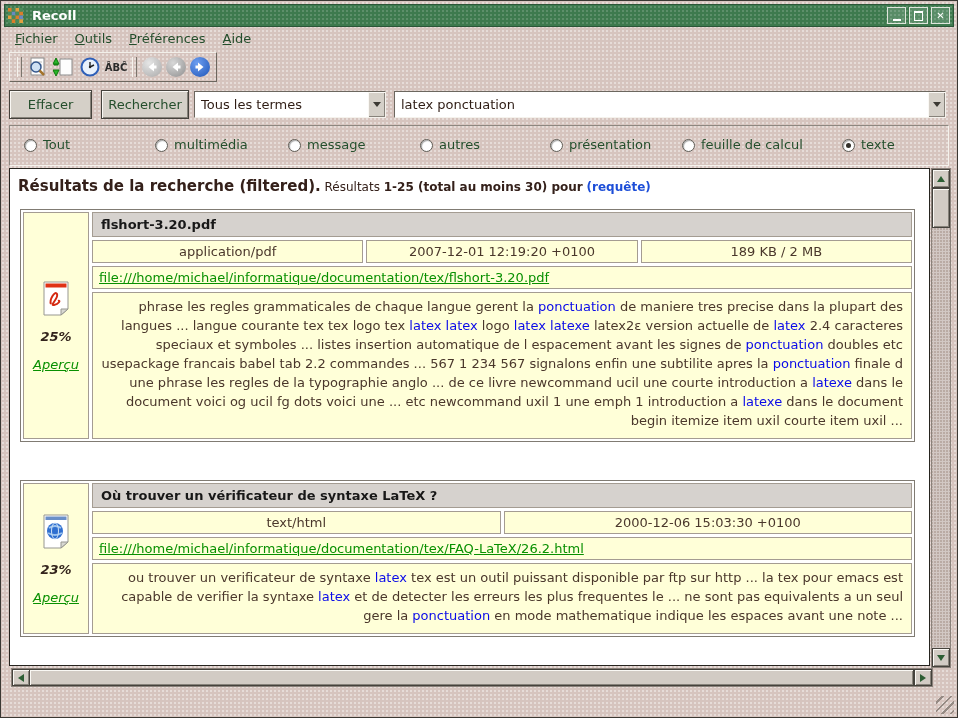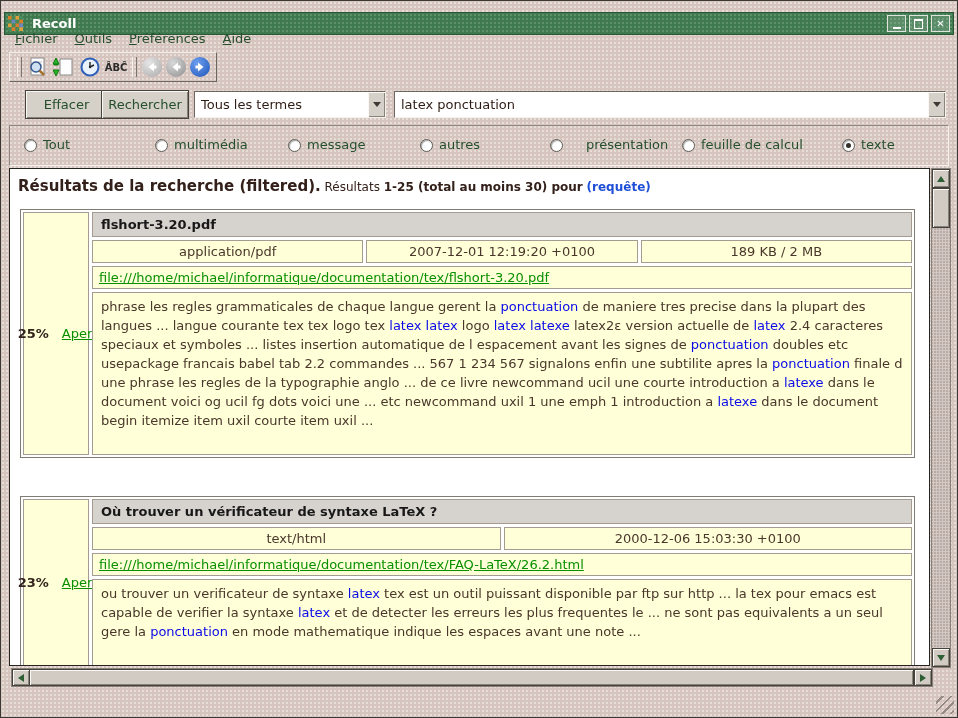--- a/index.html
+++ b/index.html
@@ -2,21 +2,21 @@
 <html><head>
 <meta charset="utf-8">
 <style>
   html,body{margin:0;padding:0;}
   body{width:958px;height:718px;font-family:"DejaVu Sans","Liberation Sans",sans-serif;overflow:hidden;}
   .window{position:relative;width:956px;height:716px;border:1px solid #3a3833;
     background-color:#d6c4be;
     background-image:radial-gradient(rgba(255,255,255,.40) 1px,transparent 1.3px);
     background-size:4px 4px;}
   
-  .titlebar{position:absolute;left:3px;top:11px;right:3px;height:21px;
+  .titlebar{position:absolute;left:3px;top:3px;right:3px;height:21px;
     background-color:#3e7a4e;
     background-image:radial-gradient(rgba(255,255,255,.16) 1px,transparent 1.3px);
     background-size:4px 4px;
     border:1px solid #2c5638;display:flex;align-items:center;}
   .app-icon{width:15px;height:15px;margin-left:3px;flex:none;}
   .title-text{color:#ffffff;font-weight:bold;font-size:13px;margin-left:9px;flex:1;}
   .winbtn{width:17px;height:15px;margin-right:3px;border:1px solid #dfe5dc;
     background:rgba(255,255,255,.14);display:flex;align-items:center;justify-content:center;flex:none;}
   .glyph-min{width:8px;height:2px;background:#fff;margin-top:8px;}
   .glyph-max{width:7px;height:7px;border:1px solid #fff;border-top-width:2px;}
@@ -55,28 +55,28 @@
   .radio.checked::after{content:"";position:absolute;left:3px;top:3px;width:5px;height:5px;border-radius:50%;background:#33302a;}
   
   .results{position:absolute;left:8px;top:167px;width:919px;height:496px;background:#ffffff;border:1px solid #26241f;overflow:hidden;font-size:13px;}
   .res-header{margin:8px 6px 0 8px;color:#34201a;font-size:12px;}
   .res-title{font-size:15px;font-weight:bold;color:#34201a;}
   .res-bold{font-weight:bold;}
   a.qlink{color:#1d4ed8;font-weight:bold;cursor:pointer;}
   a.glink{color:#089000;text-decoration:underline;cursor:pointer;}
   .rtable{display:flex;gap:3px;background:#fff;border:1px solid #807b73;padding:2px;margin:14px 14px 0 10px;}
   .rtable.second{margin-top:38px;}
-  .rleft{width:64px;flex:none;background:#ffffd8;border:1px solid #a49c92;display:flex;flex-direction:row;align-items:center;justify-content:center;gap:13px;}
+  .rleft{width:64px;flex:none;background:#ffffd8;border:1px solid #a49c92;display:flex;flex-direction:column;align-items:center;justify-content:center;gap:13px;font-style:italic;}
   .pct{font-weight:bold;color:#33241c;font-size:13px;}
   .rright{flex:1;display:flex;flex-direction:column;gap:3px;min-width:0;}
   .rhead{background:#d6d2ce;border:1px solid #a49c92;font-weight:bold;color:#181818;padding:4px 8px;}
   .rmeta{display:flex;gap:3px;}
   .rmeta .cell{flex:1;background:#ffffd8;border:1px solid #a49c92;text-align:center;padding:3px 0;color:#4a372b;}
   .rurl{background:#ffffd8;border:1px solid #a49c92;padding:3px 6px;white-space:nowrap;overflow:hidden;}
-  .rsnip{background:#ffffd8;border:1px solid #a49c92;padding:4px 8px 24px 8px;color:#4a372b;line-height:19px;}
+  .rsnip{background:#ffffd8;border:1px solid #a49c92;padding:4px 8px 8px 8px;color:#4a372b;line-height:19px;text-align:right;}
   .rsnip .hl{color:#0a0ae8;}
   
   .sb-btn{position:absolute;background:#d2cbc4;border:1px solid #45423c;box-shadow:inset 1px 1px 0 #faf8f4,inset -1px -1px 0 #87827a;display:flex;align-items:center;justify-content:center;}
   .sb-thumb{position:absolute;background:#d2cbc4;border:1px solid #45423c;box-shadow:inset 1px 1px 0 #faf8f4,inset -1px -1px 0 #87827a;}
   .vscroll{position:absolute;left:930px;top:167px;width:18px;height:498px;background:#baaba4;
     background-image:radial-gradient(rgba(255,255,255,.35) 1px,transparent 1.2px);background-size:3px 3px;
     border:1px solid #8a817a;}
   .hscroll{position:absolute;left:10px;top:667px;width:920px;height:17px;background:#baaba4;
     background-image:radial-gradient(rgba(255,255,255,.35) 1px,transparent 1.2px);background-size:3px 3px;
     border:1px solid #8a817a;}
@@ -174,21 +174,21 @@
       </svg>
     </div>
     <div class="navcircle nav-blue">
       <svg width="12" height="12" viewBox="0 0 12 12">
         <polygon points="4,1.5 9.5,6 4,10.5" fill="#fff"></polygon>
           <rect x="1.5" y="4.5" width="3.5" height="3" fill="#fff"></rect>
       </svg>
     </div>
   </div>
 
-  <div class="btn" style="left:24px;width:81px;">
+  <div class="btn" style="left:8px;width:81px;">
       <span>Effacer</span>
     </div>
   <div class="btn" style="left:100px;width:86px;">
       <span>Rechercher</span>
     </div>
   <div class="field" style="left:193px;width:190px;">
     <span class="field-text">Tous les termes</span>
     <span class="combo-arrow">
         <span class="tri-down"></span>
       </span>
@@ -210,21 +210,21 @@
         <span>multimédia</span>
       </span>
     <span class="radio-item" style="left:278px;">
         <span class="radio"></span>
         <span>message</span>
       </span>
     <span class="radio-item" style="left:410px;">
         <span class="radio"></span>
         <span>autres</span>
       </span>
-    <span class="radio-item" style="left:540px;gap:17px;">
+    <span class="radio-item" style="left:540px;">
         <span class="radio"></span>
         <span>présentation</span>
       </span>
     <span class="radio-item" style="left:672px;">
         <span class="radio"></span>
         <span>feuille de calcul</span>
       </span>
     <span class="radio-item" style="left:832px;">
         <span class="radio checked"></span>
         <span>texte</span>

